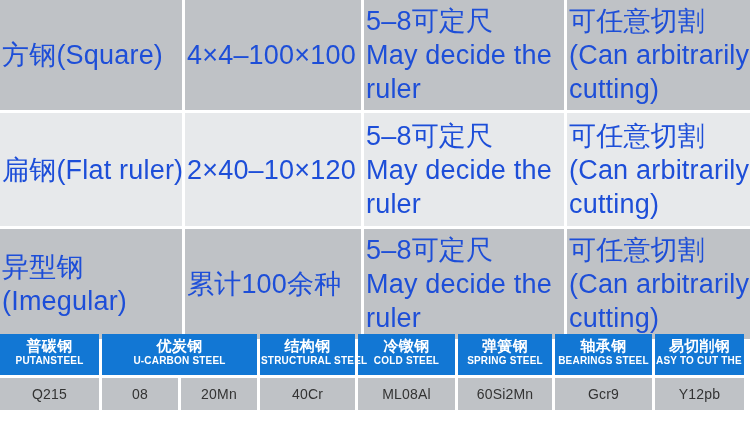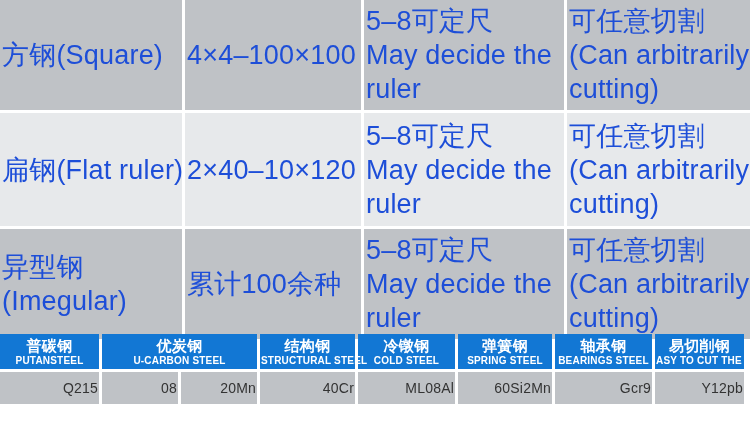--- a/index.html
+++ b/index.html
@@ -68,21 +68,21 @@
     width: 750px;
     border-collapse: separate;
     border-spacing: 3px 3px;
     table-layout: fixed;
     margin-top: -3px;
     margin-left: -3px;
   }
   .grade-table th {
     background: #1277d4;
     color: #ffffff;
-    padding: 3px 1px 2px 1px;
+    padding: 3px 1px 8px 1px;
     font-weight: normal;
     vertical-align: middle;
   }
   .grade-table th .cn {
     display: block;
     font-size: 15px;
     font-weight: bold;
     line-height: 1.16;
     letter-spacing: 0.3px;
   }
@@ -99,21 +99,20 @@
     background: #e7e9eb;
     text-align: center;
     vertical-align: middle;
     font-size: 14px;
     color: #333333;
     height: 30px;
     letter-spacing: 0.2px;
   }
   .grade-table tr.dark td {
     background: #bfc2c6;
-    text-align: right;
   }
   .g1 { width: 97px; }
   .g2 { width: 95px; }
   .g3 { width: 96px; }
   .g4 { width: 93px; }
   .g5 { width: 95px; margin-top: 32px; }
   .g6 { width: 92px; }
   .g7 { width: 95px; }
   .g8 { width: 87px; }
 </style>

